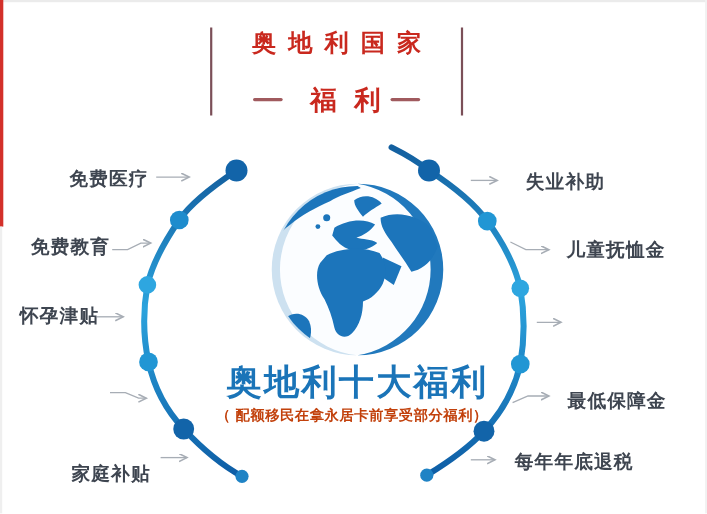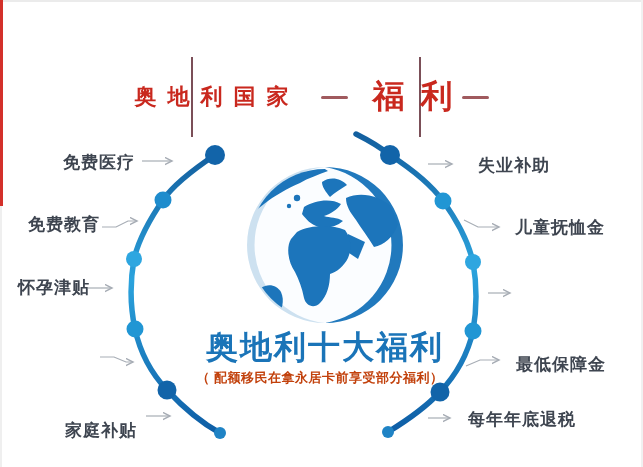--- a/index.html
+++ b/index.html
@@ -10,29 +10,29 @@
   
   .edge-top{position:absolute;left:0;top:0;width:643px;height:2px;background:#ebebeb;}
   .edge-right{position:absolute;right:0;top:0;width:2px;height:467px;background:#f1f1f1;}
   .edge-left-red{position:absolute;left:0;top:0;width:3px;height:206px;background:#d3302a;}
   .edge-left-gray{position:absolute;left:0;top:206px;width:2px;height:261px;background:#efefef;}
 
   
   .header{
     position:absolute;left:191px;top:25px;width:226px;height:80px;
     border-left:2px solid #7b4f58;border-right:2px solid #7b4f58;
-    display:flex;flex-direction:row;align-items:center;justify-content:center;gap:21px;margin-top:32px;
+    display:flex;flex-direction:column;align-items:center;justify-content:center;gap:21px;
   }
   .title-line1{
     color:#c9281e;font-size:22px;font-weight:700;letter-spacing:11px;padding-left:11px;
     white-space:nowrap;
   }
   .title-line2{display:flex;align-items:center;gap:9px;}
   .title-line2 .word{
-    color:#c9281e;font-size:32px;font-weight:700;letter-spacing:16px;padding-left:16px;
+    color:#c9281e;font-size:24px;font-weight:700;letter-spacing:16px;padding-left:16px;
     margin-right:-16px;white-space:nowrap;
   }
   .dash{display:inline-block;width:27px;height:3px;background:#a05a5e;border-radius:2px;}
 
   
   .label{
     position:absolute;color:#3e4550;font-size:17px;font-weight:700;letter-spacing:1px;
     white-space:nowrap;line-height:22px;
   }
   .label.right-col{text-align:right;}

